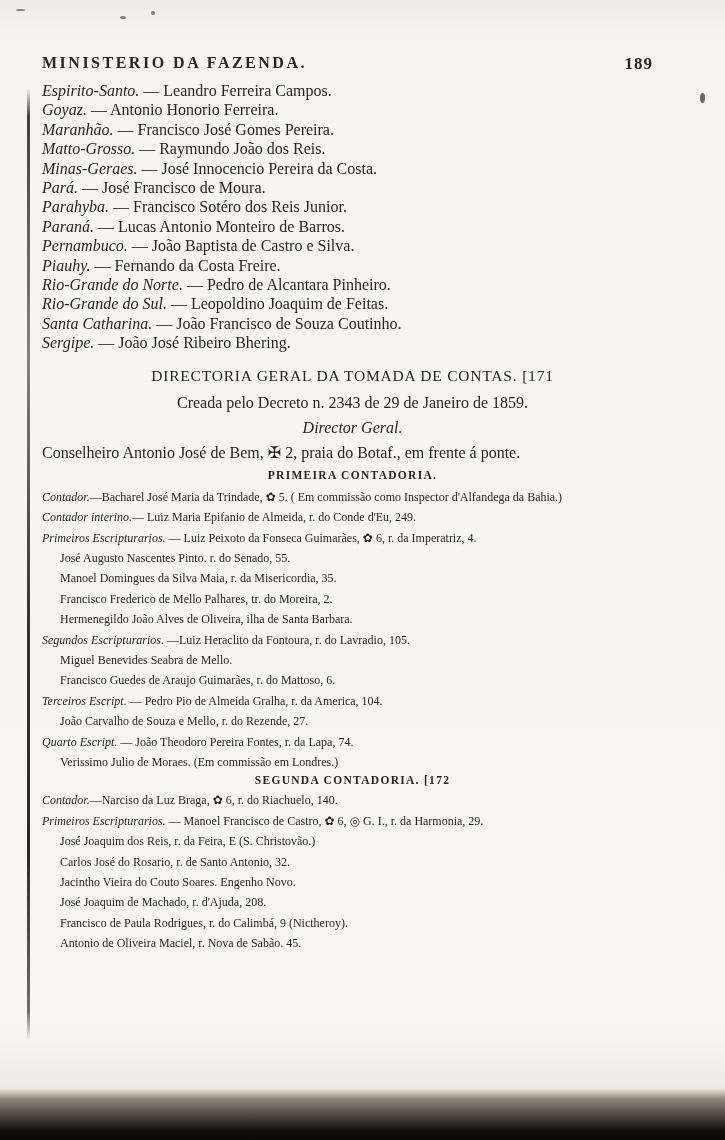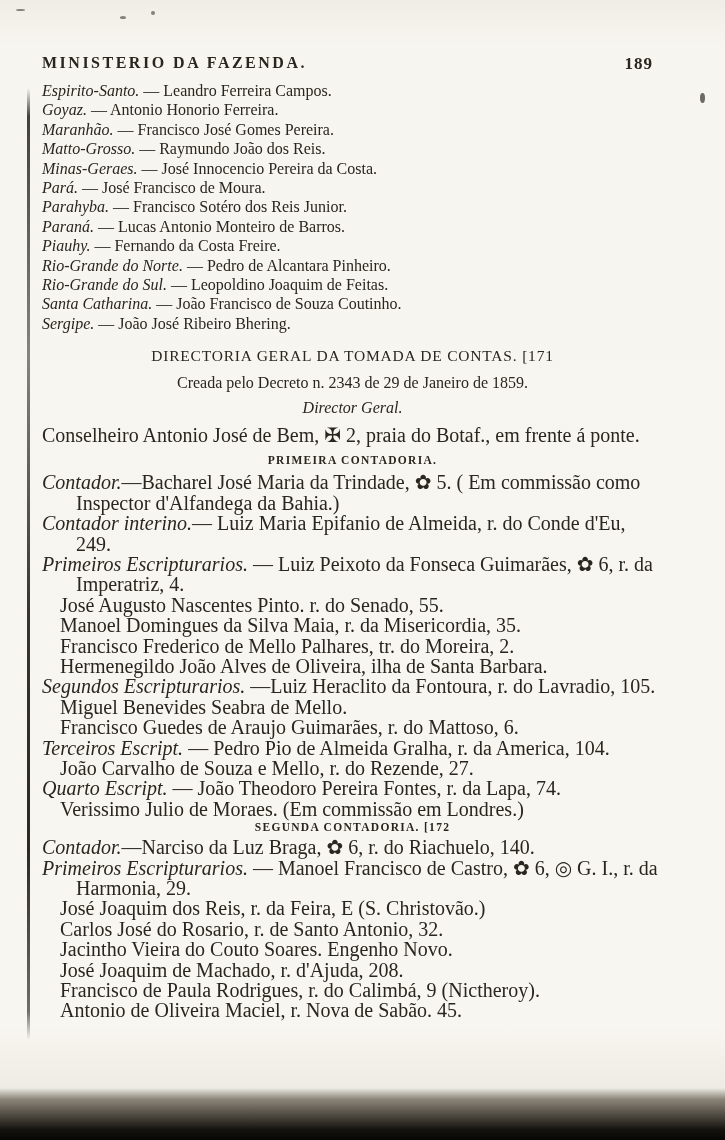--- a/index.html
+++ b/index.html
@@ -35,26 +35,26 @@
   .header { position:relative; text-align:left; margin-bottom:9px; }
   .header-title { font-weight:bold; font-size:16px; letter-spacing:2.5px; }
   .page-num { position:absolute; right:10px; top:0; font-weight:bold; font-size:17px; letter-spacing:1px; }
 
   .provinces { font-size:16px; line-height:19.4px; }
   .prov-name { font-style:italic; }
 
   .section-heading { text-align:center; font-size:15.5px; letter-spacing:.8px; margin-top:14px; }
   .decree { text-align:center; font-size:16px; margin-top:9px; }
   .director-title { text-align:center; font-style:italic; font-size:16px; margin-top:7px; }
-  .director-entry { font-size:20px; margin-top:6px; }
+  .director-entry { font-size:16px; margin-top:6px; }
 
   .sub-heading { text-align:center; font-weight:bold; font-size:11.5px; letter-spacing:1.3px; margin-top:7px; }
   .sub-heading.tight { margin-top:2px; }
 
-  .entries { font-size:20px; line-height:20.4px; margin-top:6px; }
+  .entries { font-size:12px; line-height:20.4px; margin-top:6px; }
   .entries.second { margin-top:4px; }
   .entry { padding-left:34px; text-indent:-34px; }
   .entry.plain { text-indent:-16px; }
   .entry-label { font-style:italic; }
 </style>
 </head>
 <body>
 
 <div class="scan">
 
@@ -82,20 +82,21 @@
         <div class="prov-line"><span class="prov-name">Matto-Grosso.</span> <span class="prov-text">— Raymundo João dos Reis.</span></div>
 
         <div class="prov-line"><span class="prov-name">Minas-Geraes.</span> <span class="prov-text">— José Innocencio Pereira da Costa.</span></div>
 
         <div class="prov-line"><span class="prov-name">Pará.</span> <span class="prov-text">— José Francisco de Moura.</span></div>
 
         <div class="prov-line"><span class="prov-name">Parahyba.</span> <span class="prov-text">— Francisco Sotéro dos Reis Junior.</span></div>
 
         <div class="prov-line"><span class="prov-name">Paraná.</span> <span class="prov-text">— Lucas Antonio Monteiro de Barros.</span></div>
 
+        <div class="prov-line"><span class="prov-name">Pernambuco.</span> <span class="prov-text">— João Baptista de Castro e Silva.</span></div>
 
         <div class="prov-line"><span class="prov-name">Piauhy.</span> <span class="prov-text">— Fernando da Costa Freire.</span></div>
 
         <div class="prov-line"><span class="prov-name">Rio-Grande do Norte.</span> <span class="prov-text">— Pedro de Alcantara Pinheiro.</span></div>
 
         <div class="prov-line"><span class="prov-name">Rio-Grande do Sul.</span> <span class="prov-text">— Leopoldino Joaquim de Feitas.</span></div>
 
         <div class="prov-line"><span class="prov-name">Santa Catharina.</span> <span class="prov-text">— João Francisco de Souza Coutinho.</span></div>
 
 

